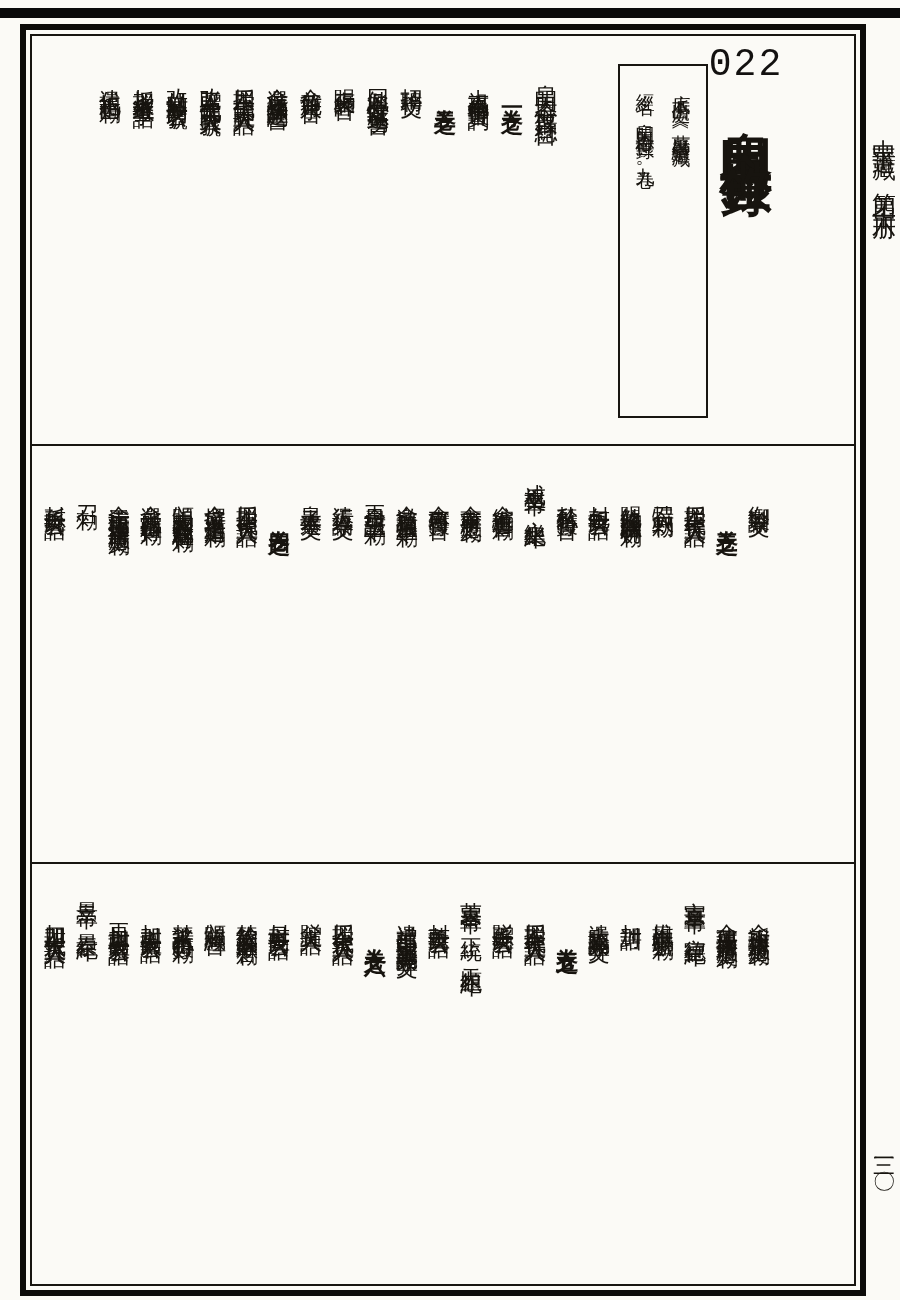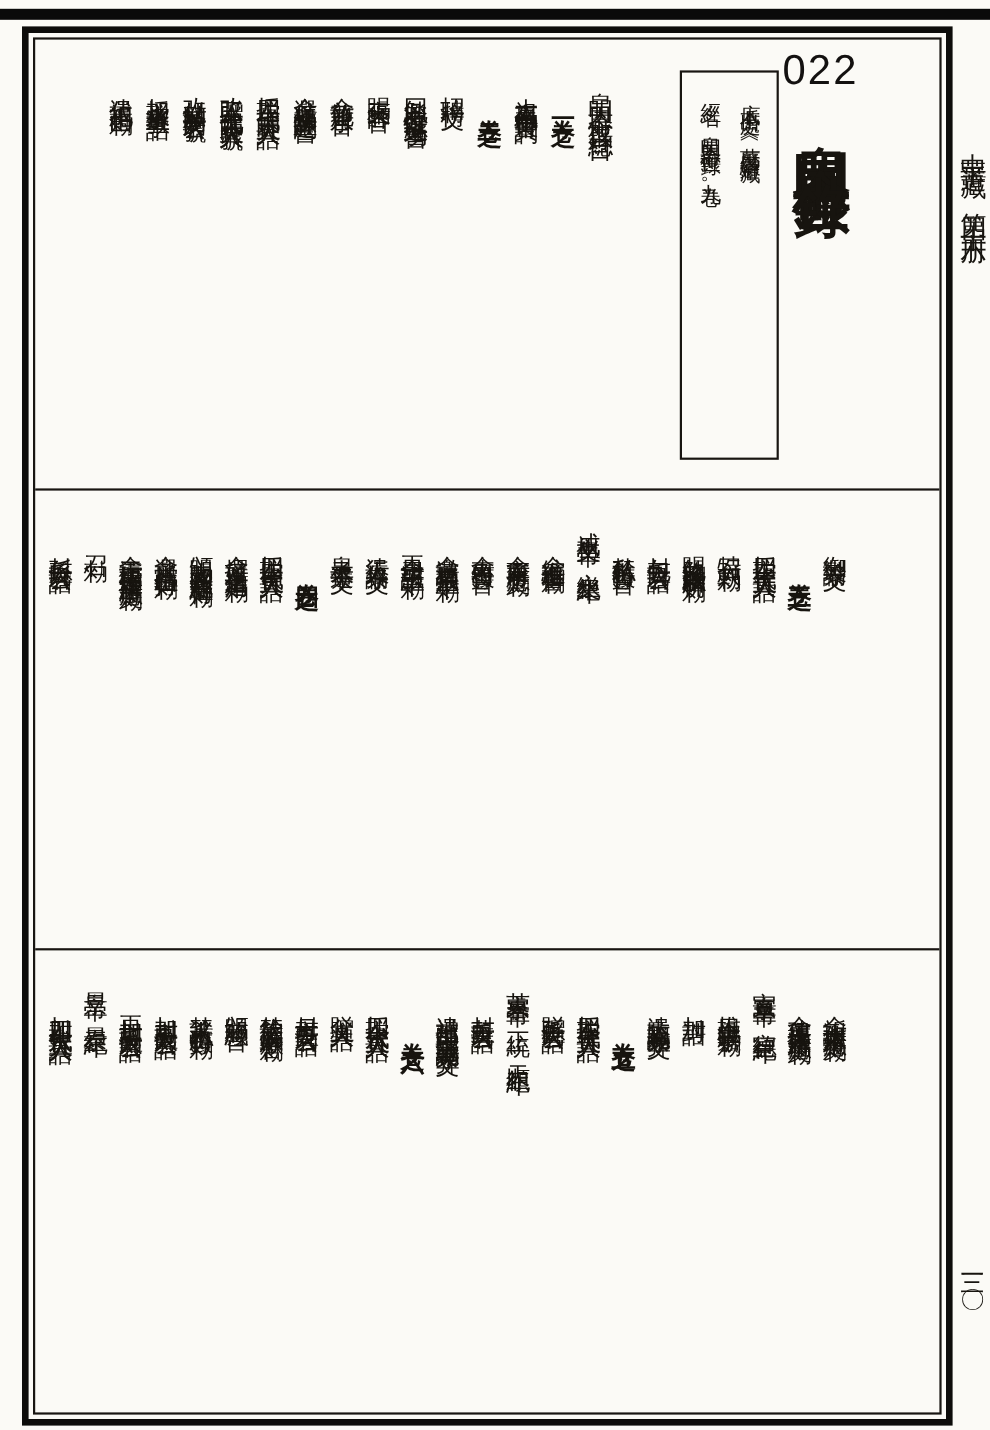--- a/index.html
+++ b/index.html
@@ -37,21 +37,21 @@
   .sec1 .entry.chapter { margin-top:25px; font-weight:bold; }
   .sec2 .entry.item, .sec3 .entry.item { margin-top:22px; }
   .sec2 .entry.chapter, .sec3 .entry.chapter { margin-top:46px; font-weight:bold; }
   .entry.emperor { margin-top:0; }
 
   .title-block { position:relative; width:240px; height:100%; }
   .serial-title-col {
     position:absolute; top:8px; right:50px; width:116px; text-align:center;
   }
   .serial {
-    font-family:Liberation Sans, sans-serif;
+    font-family:Liberation Mono, monospace;
     font-size:38px; letter-spacing:2px; line-height:1.1; color:#131110;
   }
   .main-title {
     writing-mode:vertical-rl; margin:4px auto 0;
     font-size:52px; font-weight:bold; letter-spacing:7px; line-height:1.18;
   }
   .note-box {
     position:absolute; left:4px; top:28px; width:90px; height:354px;
     border:2px solid #181511; writing-mode:vertical-rl;
     padding:13px 7px; font-size:19px; letter-spacing:3.5px; line-height:36px;

